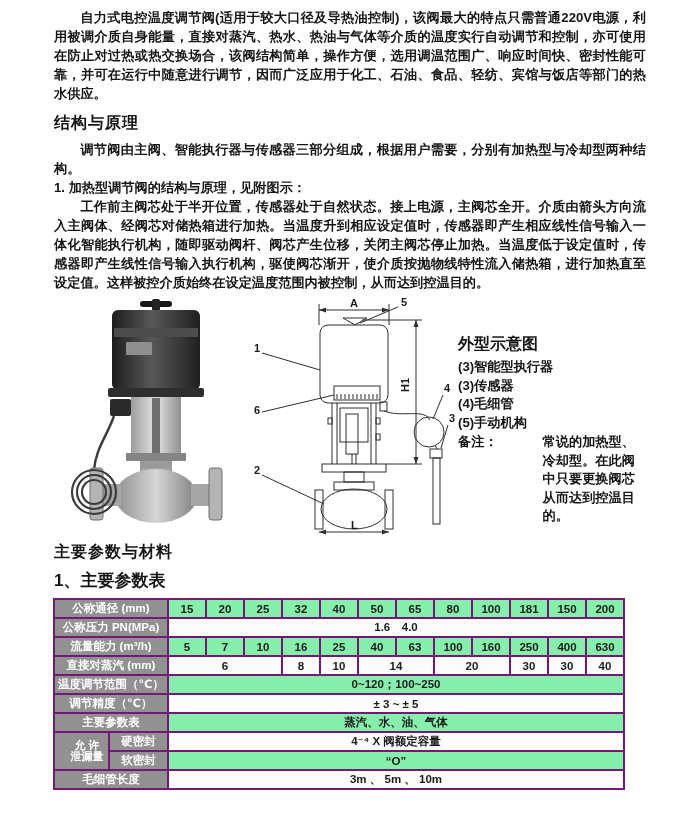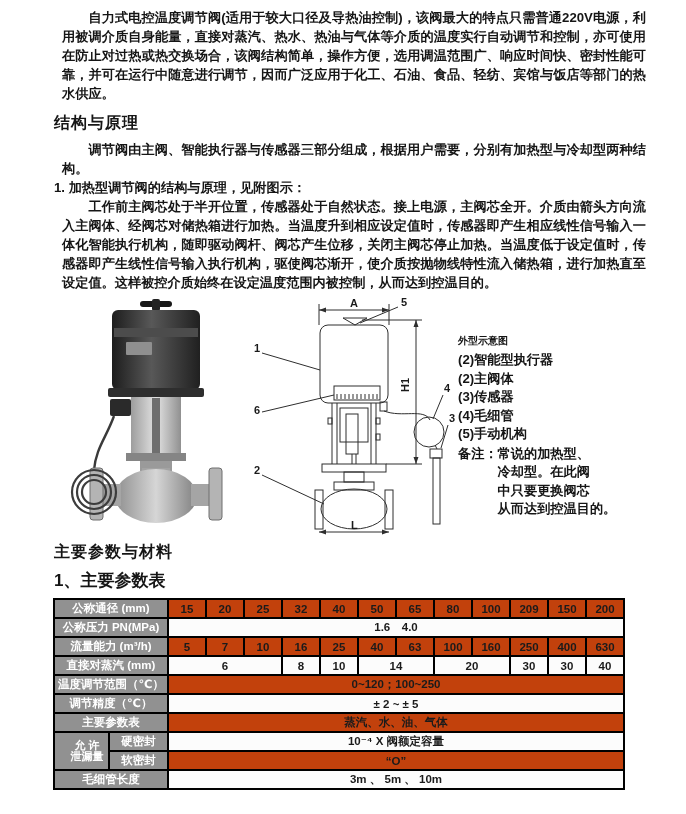--- a/index.html
+++ b/index.html
@@ -4,47 +4,47 @@
 <style>
   html,body{margin:0;padding:0;}
   body{
     width:686px;height:814px;background:#ffffff;color:#151515;
     font-family:"Liberation Sans","DejaVu Sans",sans-serif;
     overflow:hidden;
   }
   .page{padding:8px 40px 0 54px;width:592px;}
   .sec-title{font-size:16px;font-weight:700;margin:0 0 6px 0;letter-spacing:1px;}
   .body-p{font-size:13.2px;line-height:19px;font-weight:600;text-align:justify;margin:0;}
-  .indent{text-indent:2em;margin-left:8px;} .mt10{margin-top:10px;} .mt12{}
+  .indent{text-indent:2em;} .mt10{margin-top:10px;} .mt12{}
   .list-line{font-size:13.2px;line-height:19px;font-weight:600;margin:0;}
 
   
   .diagram{position:relative;height:246px;margin-top:4px;}
   .photo-wrap{position:absolute;left:0;top:2px;width:184px;height:236px;}
   .drawing-wrap{position:absolute;left:190px;top:0;width:216px;height:240px;}
   .legend{position:absolute;left:404px;top:38px;width:190px;}
-  .legend-title{font-size:10px;font-weight:700;margin-bottom:3px;}
+  .legend-title{font-size:16px;font-weight:700;margin-bottom:3px;}
   .legend-items div{font-size:13.2px;font-weight:700;line-height:18.5px;}
-  .note{display:flex;margin-top:1px;}
+  .note{display:flex;margin-top:1px;gap:45px;}
   .note-label{font-size:13.2px;font-weight:700;line-height:18.5px;white-space:nowrap;}
   .note-lines div{font-size:13.2px;font-weight:700;line-height:18.5px;}
 
   svg text{font-family:"Liberation Sans","DejaVu Sans",sans-serif;}
 
   
   .tbl-sub{font-size:17px;font-weight:700;margin:2px 0 6px 0;}
   table.params{border-collapse:collapse;table-layout:fixed;width:570px;margin-left:-1px;}
   table.params th,table.params td{
-    border:2px solid #000000;height:17px;padding:0 1px;
+    border:2px solid #701a75;height:17px;padding:0 1px;
     font-size:11.5px;text-align:center;vertical-align:middle;overflow:hidden;white-space:nowrap;
   }
   table.params th.lbl{background:#919191;color:#ffffff;font-weight:700;}
   table.params th.grp div{line-height:11px;font-size:11px;padding-left:11px;}
   table.params td{font-weight:700;color:#1b1b1b;}
-  table.params tr.odd td{background:#c2410c;text-align:center;}
+  table.params tr.odd td{background:#86efac;text-align:center;}
   table.params tr.even td{background:#fcfcfc;text-align:center;}
 </style>
 </head>
 <body>
 
 <div class="page">
 
   <p class="body-p indent">自力式电控温度调节阀(适用于较大口径及导热油控制)，该阀最大的特点只需普通220V电源，利用被调介质自身能量，直接对蒸汽、热水、热油与气体等介质的温度实行自动调节和控制，亦可使用在防止对过热或热交换场合，该阀结构简单，操作方便，选用调温范围广、响应时间快、密封性能可靠，并可在运行中随意进行调节，因而广泛应用于化工、石油、食品、轻纺、宾馆与饭店等部门的热水供应。</p>
 
   <div class="sec-title mt10">结构与原理</div>
@@ -187,22 +187,21 @@
         <line x1="75" y1="236" x2="145" y2="236"></line>
         <polygon points="75,236 82,233.5 82,238.5" fill="#2e2e2e" stroke="none"></polygon>
         <polygon points="145,236 138,233.5 138,238.5" fill="#2e2e2e" stroke="none"></polygon>
         <text x="107" y="233" font-size="11" font-weight="bold" fill="#1a1a1a" stroke="none">L</text>
       </svg>
     </div>
 
     <div class="legend">
       <div class="legend-title">外型示意图</div>
       <div class="legend-items">
-          <div>(2)智能型执行器</div>
-          <div>(2)主阀体</div>
+          <div>(3)智能型执行器</div>
           <div>(3)传感器</div>
           <div>(4)毛细管</div>
           <div>(5)手动机构</div>
         </div>
       <div class="note">
         <span class="note-label">备注：</span>
         <span class="note-lines">
             <div>常说的加热型、</div>
             <div>冷却型。在此阀</div>
             <div>中只要更换阀芯</div>
@@ -237,21 +236,21 @@
           <th class="lbl" colspan="2">公称通径 (mm)</th>
           <td colspan="1">15</td>
           <td colspan="1">20</td>
           <td colspan="1">25</td>
           <td colspan="1">32</td>
           <td colspan="1">40</td>
           <td colspan="1">50</td>
           <td colspan="1">65</td>
           <td colspan="1">80</td>
           <td colspan="1">100</td>
-          <td colspan="1">209</td>
+          <td colspan="1">181</td>
           <td colspan="1">150</td>
           <td colspan="1">200</td>
         </tr>
         <tr class="even">
           <th class="lbl" colspan="2">公称压力 PN(MPa)</th>
           <td colspan="12">1.6　4.0</td>
         </tr>
         <tr class="odd">
           <th class="lbl" colspan="2">流量能力 (m³/h)</th>
           <td colspan="1">5</td>
@@ -277,33 +276,33 @@
           <td colspan="1">30</td>
           <td colspan="1">30</td>
           <td colspan="1">40</td>
         </tr>
         <tr class="odd">
           <th class="lbl" colspan="2">温度调节范围（℃）</th>
           <td colspan="12">0~120；100~250</td>
         </tr>
         <tr class="even">
           <th class="lbl" colspan="2">调节精度（℃）</th>
-          <td colspan="12">± 2 ~ ± 5</td>
+          <td colspan="12">± 3 ~ ± 5</td>
         </tr>
         <tr class="odd">
           <th class="lbl" colspan="2">主要参数表</th>
           <td colspan="12">蒸汽、水、油、气体</td>
         </tr>
         <tr class="even">
           <th class="lbl grp" rowspan="2">
             <div>允 许</div>
             <div>泄漏量</div>
           </th>
           <th class="lbl sub">硬密封</th>
-          <td colspan="12">10⁻⁴ X 阀额定容量</td>
+          <td colspan="12">4⁻⁴ X 阀额定容量</td>
         </tr>
         <tr class="odd">
           <th class="lbl sub">软密封</th>
           <td colspan="12">“O”</td>
         </tr>
         <tr class="even">
           <th class="lbl" colspan="2">毛细管长度</th>
           <td colspan="12">3m 、 5m 、 10m</td>
         </tr>
       </tbody>

